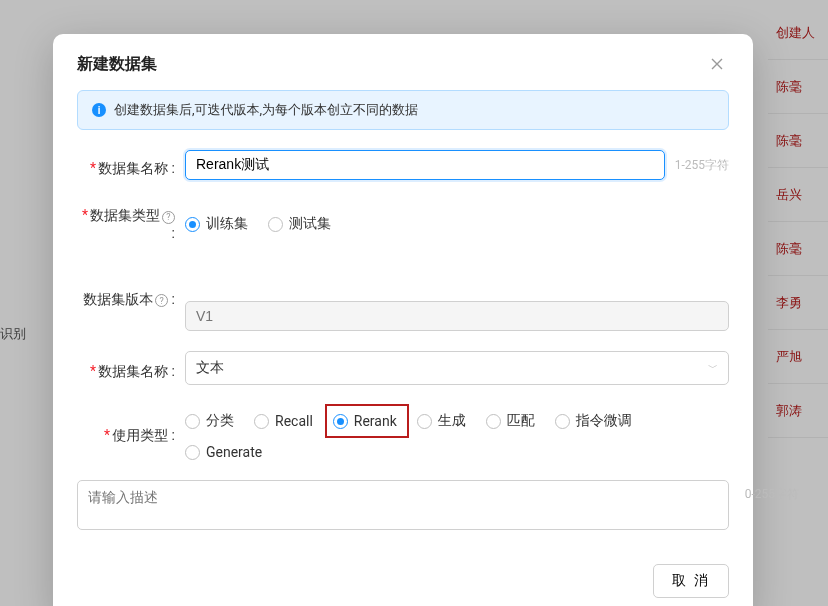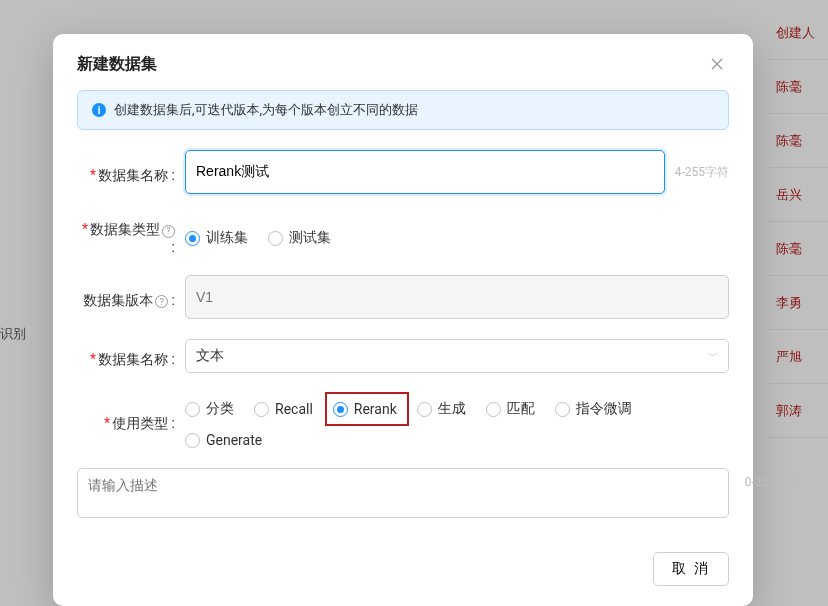--- a/index.html
+++ b/index.html
@@ -152,34 +152,35 @@
       vertical-align: 0px;
     }
     .form-control {
       flex: 1;
       display: flex;
       align-items: center;
       gap: 10px;
     }
     .text-input {
       flex: 1;
-      height: 44px;
+      height: 30px;
       border: 1px solid #d0d0d0;
       border-radius: 5px;
       padding: 0 10px;
       font-size: 14px;
       outline: none;
     }
     .text-input.focused {
       border-color: #1890ff;
       box-shadow: 0 0 0 2px rgba(24,144,255,0.15);
     }
     .text-input[disabled] {
       background: #f5f5f5;
       color: #bbb;
+      margin-top: 40px;
     }
     .hint {
       font-size: 12px;
       color: #bbb;
       white-space: nowrap;
     }
     .radio-group {
       display: flex;
       flex-wrap: wrap;
       gap: 14px 20px;
@@ -319,21 +320,21 @@
       <span class="info-icon">i</span>
       <span>创建数据集后,可迭代版本,为每个版本创立不同的数据</span>
     </div>
 
     <div class="form-row">
       <div class="form-label">
         <span class="req">*</span><span>数据集名称</span> :
       </div>
       <div class="form-control">
         <input class="text-input focused" type="text" value="Rerank测试" style="">
-        <span class="hint">4-255字符</span>
+        <span class="hint">1-255字符</span>
       </div>
     </div>
 
     <div class="form-row">
       <div class="form-label">
         <span class="req">*</span><span>数据集类型</span><span class="help-icon">?</span> :
       </div>
       <div class="form-control">
         <div class="radio-group">
           <label class="radio-item">

